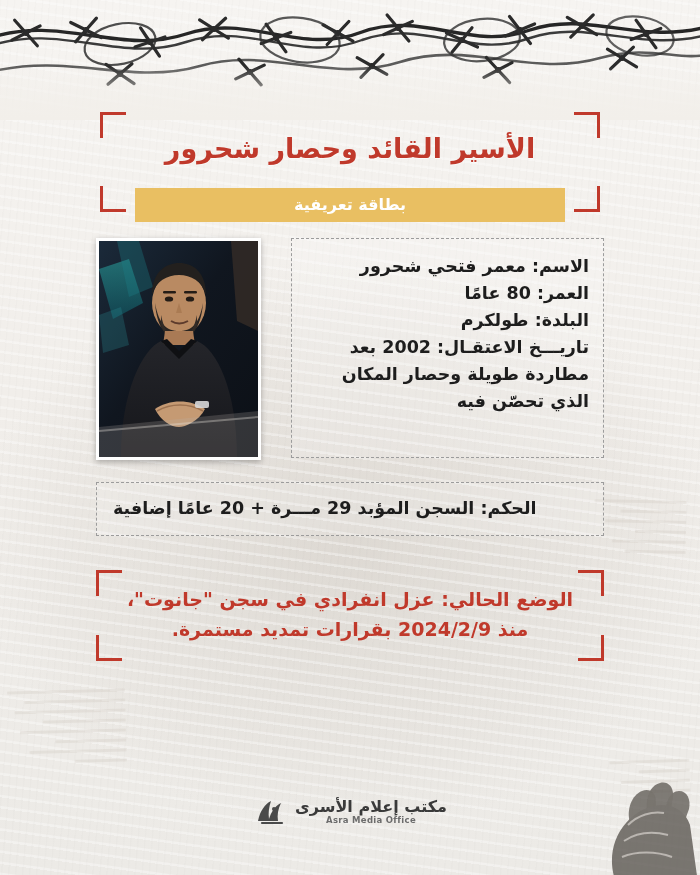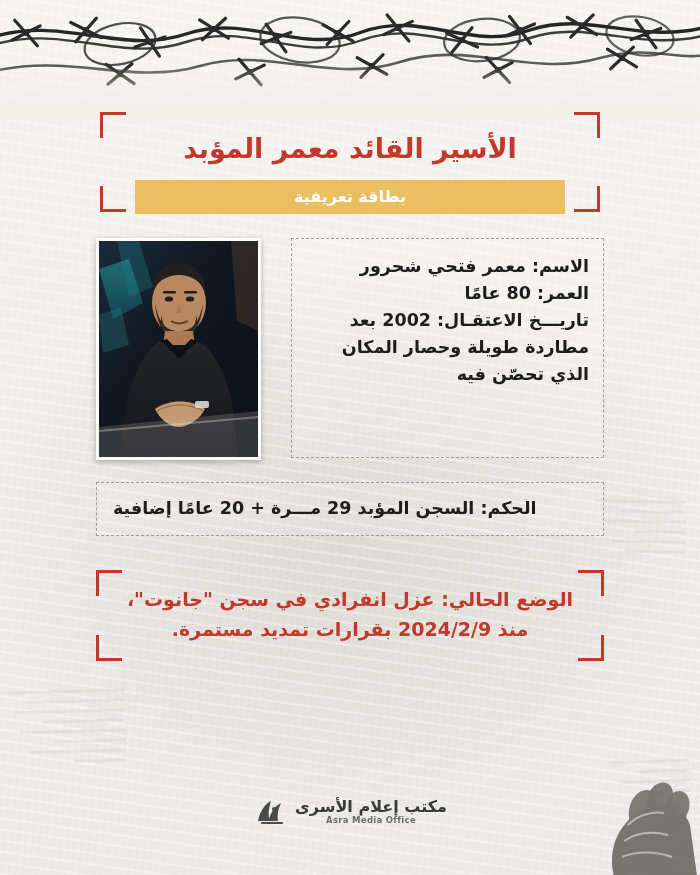--- a/index.html
+++ b/index.html
@@ -105,21 +105,21 @@
   #subtitle-bar {
     background: #e9bf62;
     color: #ffffff;
     font-size: 16px;
     font-weight: bold;
     text-align: center;
     padding: 7px 0 8px 0;
     width: 430px;
     margin: 0 auto;
     position: relative;
-    top: 2px;
+    top: 10px;
   }
 
   
   #info-row {
     display: flex;
     flex-direction: row-reverse;
     justify-content: center;
     align-items: flex-start;
     gap: 30px;
     margin-top: 26px;
@@ -286,21 +286,21 @@
     </svg>
   </div>
 
   <div id="content">
 
     <div id="title-block">
       <span class="corner tl"></span>
       <span class="corner tr"></span>
       <span class="corner bl"></span>
       <span class="corner br"></span>
-      <div id="main-title">الأسير القائد معمر المؤبد</div>
+      <div id="main-title">الأسير القائد وحصار شحرور</div>
       <div id="subtitle-bar">بطاقة تعريفية</div>
     </div>
 
     <div id="info-row">
 
       <div id="photo-frame">
         <svg width="159" height="216" viewBox="0 0 159 216" xmlns="http://www.w3.org/2000/svg">
           <defs>
             <linearGradient id="bgg" x1="0" y1="0" x2="1" y2="1">
               <stop offset="0%" stop-color="#1b2a3a"></stop>
@@ -359,20 +359,24 @@
       <div id="details-box">
         <div class="detail-line">
           <span class="lbl">الاسم:</span>
           <span>معمر فتحي شحرور</span>
         </div>
         <div class="detail-line">
           <span class="lbl">العمر:</span>
           <span>80 عامًا</span>
         </div>
         <div class="detail-line">
+          <span class="lbl">البلدة:</span>
+          <span>طولكرم</span>
+        </div>
+        <div class="detail-line">
           <span class="lbl">تاريـــخ الاعتقـال:</span>
           <span>2002 بعد مطاردة طويلة  وحصار المكان الذي تحصّن فيه</span>
         </div>
       </div>
 
     </div>
 
     <div id="sentence-box">
       <div id="sentence-text">الحكم: السجن المؤبد 29 مـــرة + 20 عامًا إضافية</div>
     </div>

